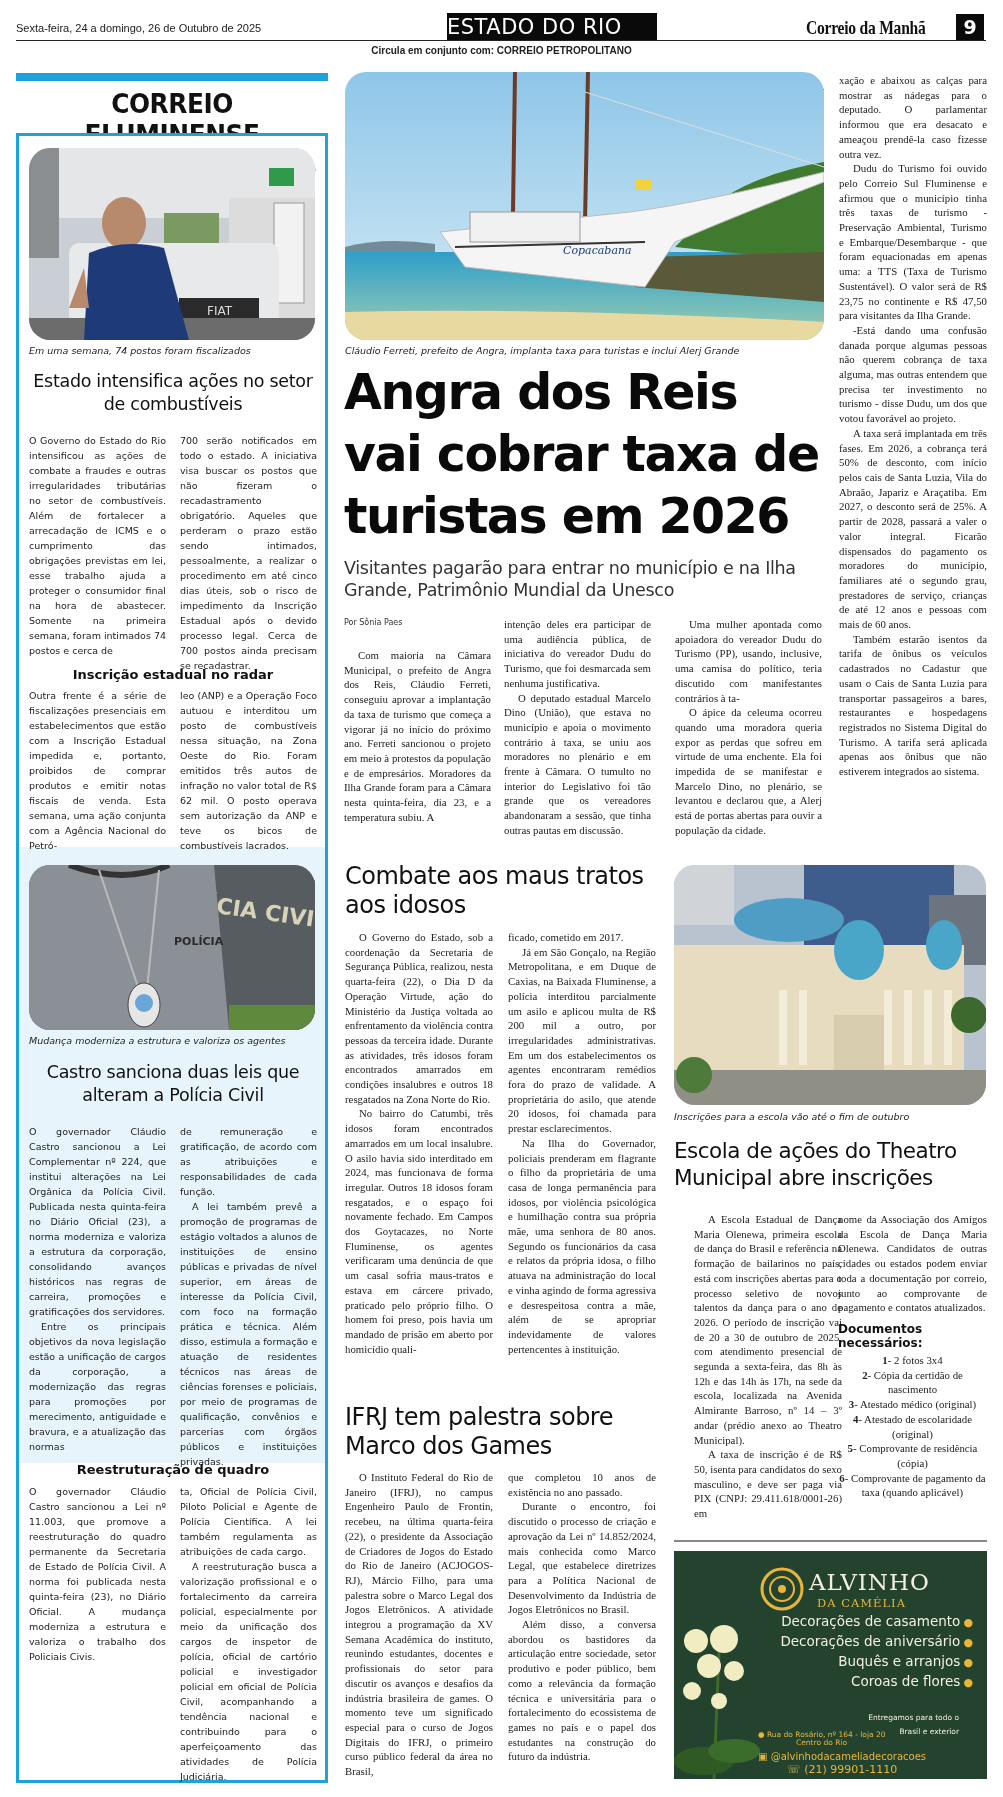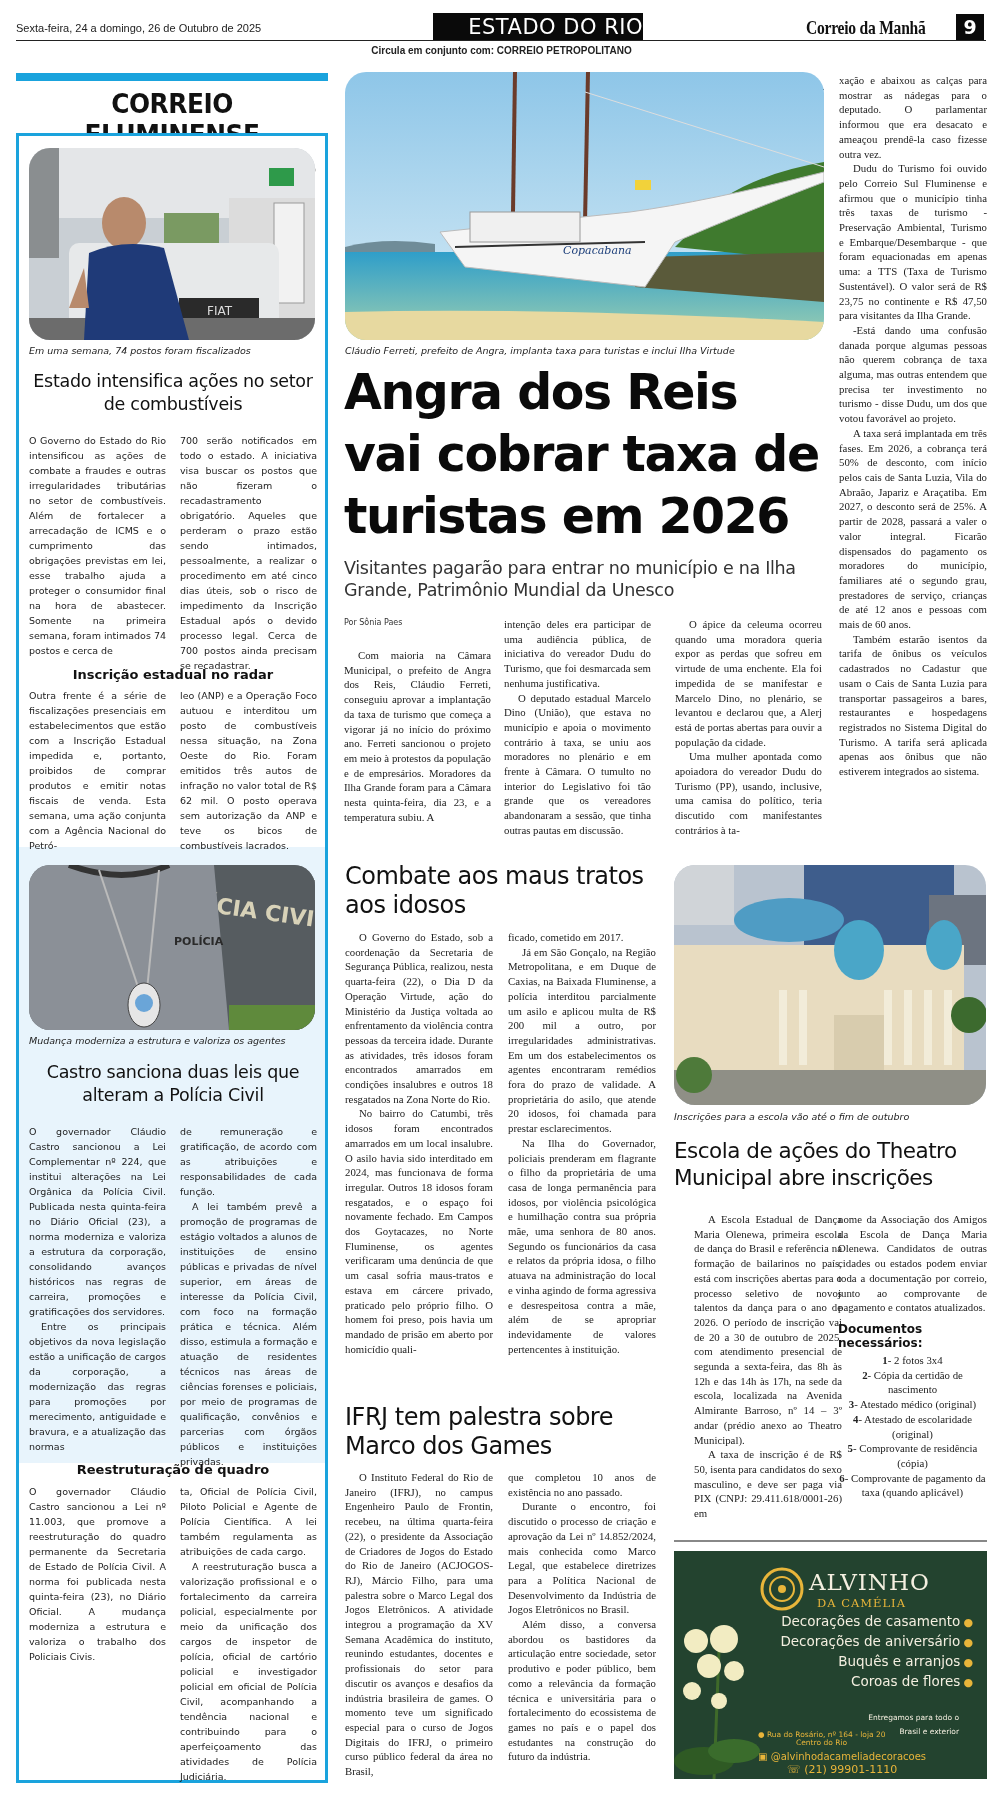--- a/index.html
+++ b/index.html
@@ -2,22 +2,22 @@
 <html><head>
 <meta charset="utf-8">
 <style>
   * { box-sizing: border-box; margin: 0; padding: 0; }
   html, body { width: 1003px; height: 1797px; background: #fff; overflow: hidden; }
   body { position: relative; font-family: "DejaVu Serif", serif; color: #111; }
   .abs { position: absolute; }
 
   
   #hdr-date { left: 16px; top: 22px; font-size: 11px; font-family: "Liberation Sans", sans-serif; color: #222; }
-  #hdr-section { left: 433px; top: 13px; width: 210px; height: 28px; background: #0a0a0a; color: #fff;
-    font-family: "DejaVu Sans", sans-serif; font-size: 21px; text-align: right; line-height: 28px; letter-spacing: 0.5px; }
+  #hdr-section { left: 447px; top: 13px; width: 210px; height: 28px; background: #0a0a0a; color: #fff;
+    font-family: "DejaVu Sans", sans-serif; font-size: 21px; text-align: left; line-height: 28px; letter-spacing: 0.5px; }
   #hdr-brand { left: 806px; top: 17px; font-family: "Liberation Serif", serif; font-weight: bold; font-size: 19px; transform: scaleX(0.82); transform-origin: left; letter-spacing: -0.3px; }
   #hdr-page { left: 956px; top: 14px; width: 28px; height: 27px; background: #0a0a0a; color: #fff; font-family: "DejaVu Sans", sans-serif; font-weight: bold; font-size: 19px; text-align: center; line-height: 27px; }
   #hdr-rule { left: 16px; top: 40px; width: 970px; height: 1px; background: #222; }
   #hdr-circula { left: 0; width: 1003px; top: 45px; text-align: center; font-size: 10px; font-family: "Liberation Sans", sans-serif; font-weight: bold; color: #222; }
 
   
   #cf-topbar { left: 16px; top: 73px; width: 312px; height: 8px; background: #1aa3dd; }
   #cf-title { left: 16px; top: 88px; width: 312px; font-family: "DejaVu Sans", sans-serif; font-weight: bold; font-size: 27px; letter-spacing: -0.5px; text-align: center; transform: scaleX(0.92); }
   #cf-box { left: 16px; top: 133px; width: 312px; height: 1650px; border: 3px solid #1aa3dd; background: #fff; }
   #cf-box-lower { left: 19px; top: 847px; width: 306px; height: 616px; background: #e8f4fc; }
@@ -151,35 +151,35 @@
     <line x1="170" y1="0" x2="168" y2="140" stroke="#6b3b2a" stroke-width="4"></line>
     <line x1="243" y1="0" x2="240" y2="150" stroke="#6b3b2a" stroke-width="4"></line>
     <line x1="240" y1="20" x2="479" y2="95" stroke="#ddd" stroke-width="1"></line>
     <path d="M95 160 L285 140 Q360 130 479 100 L479 110 Q400 140 330 170 L300 215 L120 195 Z" fill="#f5f5f5" stroke="#bbb"></path>
     <path d="M110 175 L300 170" stroke="#333" stroke-width="2"></path>
     <rect x="125" y="140" width="110" height="30" fill="#f0f0f0" stroke="#999"></rect>
     <text x="218" y="182" font-size="11" font-style="italic" fill="#1d3f7a" font-family="DejaVu Serif, serif">Copacabana</text>
     <rect x="290" y="108" width="16" height="10" fill="#f2d23a"></rect>
   </svg>
 </div>
-<div class="abs caption" style="left:345px; top:345px; width:480px;">Cláudio Ferreti, prefeito de Angra, implanta taxa para turistas e inclui Ilha Virtude</div>
+<div class="abs caption" style="left:345px; top:345px; width:480px;">Cláudio Ferreti, prefeito de Angra, implanta taxa para turistas e inclui Alerj Grande</div>
 <div class="abs" id="main-headline">Angra dos Reis vai cobrar taxa de turistas em 2026</div>
 <div class="abs" id="main-deck">Visitantes pagarão para entrar no município e na Ilha Grande, Patrimônio Mundial da Unesco</div>
 <div class="abs" id="main-byline">Por Sônia Paes</div>
 
 <div class="abs serif-text" style="left:344px; top:648px; width:147px;">
   <p>Com maioria na Câmara Municipal, o prefeito de Angra dos Reis, Cláudio Ferreti, conseguiu aprovar a implantação da taxa de turismo que começa a vigorar já no início do próximo ano. Ferreti sancionou o projeto em meio à protestos da população e de empresários. Moradores da Ilha Grande foram para a Câmara nesta quinta-feira, dia 23, e a temperatura subiu. A</p>
 </div>
 <div class="abs serif-text" style="left:504px; top:617px; width:147px;">
   <p class="noind">intenção deles era participar de uma audiência pública, de iniciativa do vereador Dudu do Turismo, que foi desmarcada sem nenhuma justificativa.</p>
   <p>O deputado estadual Marcelo Dino (União), que estava no município e apoia o movimento contrário à taxa, se uniu aos moradores no plenário e em frente à Câmara. O tumulto no interior do Legislativo foi tão grande que os vereadores abandonaram a sessão, que tinha outras pautas em discussão.</p>
 </div>
 <div class="abs serif-text" style="left:675px; top:617px; width:147px;">
+  <p>Uma mulher apontada como apoiadora do vereador Dudu do Turismo (PP), usando, inclusive, uma camisa do político, teria discutido com manifestantes contrários à ta-</p>
   <p>O ápice da celeuma ocorreu quando uma moradora queria expor as perdas que sofreu em virtude de uma enchente. Ela foi impedida de se manifestar e Marcelo Dino, no plenário, se levantou e declarou que, a Alerj está de portas abertas para ouvir a população da cidade.</p>
-  <p>Uma mulher apontada como apoiadora do vereador Dudu do Turismo (PP), usando, inclusive, uma camisa do político, teria discutido com manifestantes contrários à ta-</p>
 </div>
 <div class="abs serif-text" style="left:839px; top:73px; width:148px;">
   <p class="noind">xação e abaixou as calças para mostrar as nádegas para o deputado. O parlamentar informou que era desacato e ameaçou prendê-la caso fizesse outra vez.</p>
   <p>Dudu do Turismo foi ouvido pelo Correio Sul Fluminense e afirmou que o município tinha três taxas de turismo - Preservação Ambiental, Turismo e Embarque/Desembarque - que foram equacionadas em apenas uma: a TTS (Taxa de Turismo Sustentável). O valor será de R$ 23,75 no continente e R$ 47,50 para visitantes da Ilha Grande.</p>
   <p>-Está dando uma confusão danada porque algumas pessoas não querem cobrança de taxa alguma, mas outras entendem que precisa ter investimento no turismo - disse Dudu, um dos que votou favorável ao projeto.</p>
   <p>A taxa será implantada em três fases. Em 2026, a cobrança terá 50% de desconto, com início pelos cais de Santa Luzia, Vila do Abraão, Japariz e Araçatiba. Em 2027, o desconto será de 25%. A partir de 2028, passará a valer o valor integral. Ficarão dispensados do pagamento os moradores do município, familiares até o segundo grau, prestadores de serviço, crianças de até 12 anos e pessoas com mais de 60 anos.</p>
   <p>Também estarão isentos da tarifa de ônibus os veículos cadastrados no Cadastur que usam o Cais de Santa Luzia para transportar passageiros a bares, restaurantes e hospedagens registrados no Sistema Digital do Turismo. A tarifa será aplicada apenas aos ônibus que não estiverem integrados ao sistema.</p>
 </div>
 
 <div class="abs head-lg" style="left:345px; top:862px; width:320px;">Combate aos maus tratos aos idosos</div>

